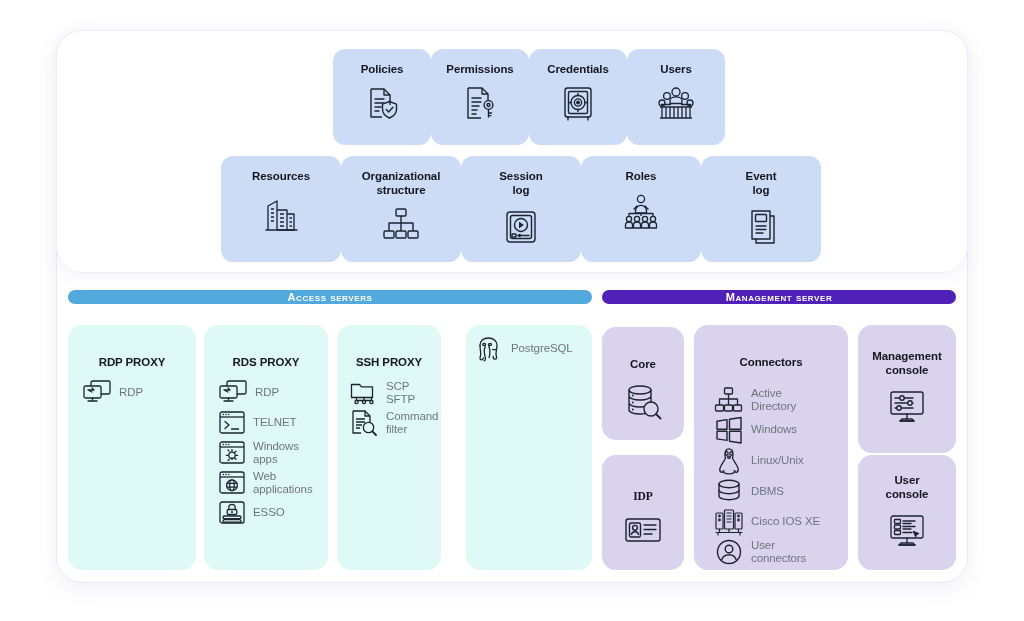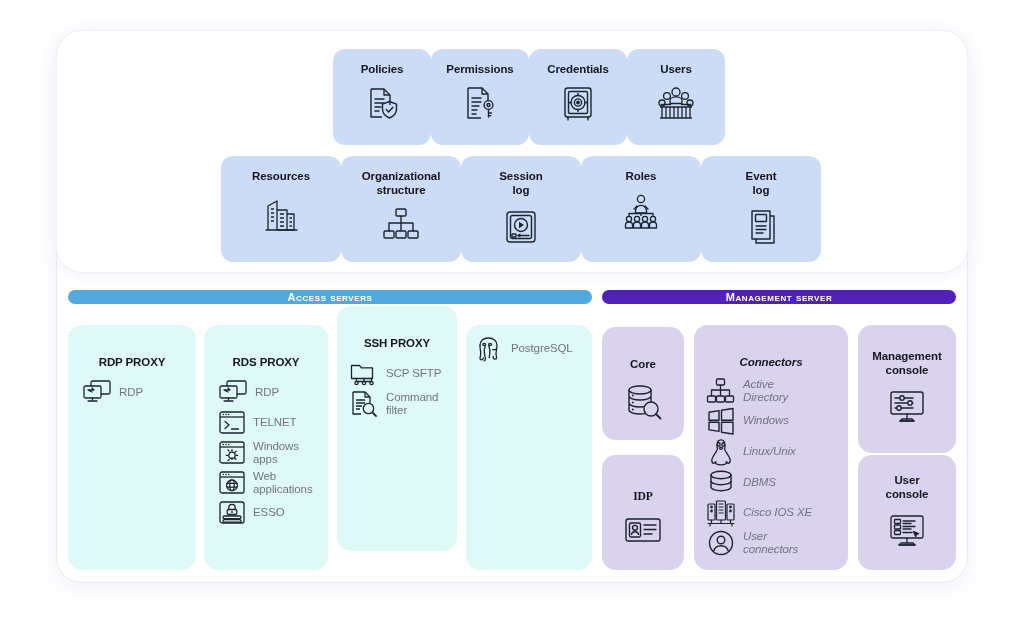--- a/index.html
+++ b/index.html
@@ -379,21 +379,21 @@
           <circle cx="14" cy="12" r="1" fill="#1d2330" stroke="none"></circle>
           <rect x="5" y="16" width="18" height="2.6" rx="1.3"></rect>
           <rect x="5" y="19.6" width="18" height="2.6" rx="1.3"></rect>
         </svg>
       </span>
       <span class="item-label">ESSO</span>
     </div>
   </div>
 </div>
 
-<div class="panel mint" style="left:337px; top:306px; width:120px; height:245px;">
+<div class="panel mint" style="left:337px; top:325px; width:104px; height:245px;">
   <div class="panel-title pad">SSH PROXY</div>
   <div class="item-list" style="padding-left:12px;">
 
 
     <div class="item">
       <span class="item-ico">
         <svg width="30" height="26" viewBox="0 0 30 26" fill="none" stroke="#1d2330" stroke-width="1.3">
           <path d="M2.5 17.5V4.5h8l2 2.4h11v10.6z" stroke-linejoin="round"></path>
           <path d="M15 20.5H7.5v-3M15 20.5h7.5v-3M15 17.5v3" stroke-linecap="round"></path>
           <circle cx="7.5" cy="22" r="1.6"></circle>
@@ -464,23 +464,23 @@
     <svg width="40" height="30" viewBox="0 0 40 30" fill="none" stroke="#1d2330" stroke-width="1.4">
       <rect x="3" y="4" width="34" height="22" rx="2.2"></rect>
       <rect x="6.5" y="8" width="11" height="14" rx="1.4"></rect>
       <circle cx="12" cy="12.8" r="2.4"></circle>
       <path d="M8.5 20c0-1.9 1.6-3.2 3.5-3.2s3.5 1.3 3.5 3.2" stroke-linejoin="round"></path>
       <path d="M21 10h12M21 14.5h12M21 19h8" stroke-linecap="round"></path>
     </svg>
   </div>
 </div>
 
-<div class="panel lilac" style="left:694px; top:325px; width:154px; height:245px;font-style:italic;">
+<div class="panel lilac" style="left:694px; top:325px; width:154px; height:245px;">
   <div class="panel-title pad">Connectors</div>
-  <div class="item-list" style="padding-left:12px; margin-top:7px;">
+  <div class="item-list" style="padding-left:20px; margin-top:16px;">
 
     <div class="item">
       <span class="item-ico">
         <svg width="30" height="28" viewBox="0 0 30 28" fill="none" stroke="#1d2330" stroke-width="1.3">
           <rect x="10.5" y="2" width="8" height="6" rx="1"></rect>
           <rect x="1.5" y="19" width="8" height="6" rx="1"></rect>
           <rect x="10.5" y="19" width="8" height="6" rx="1"></rect>
           <rect x="19.5" y="19" width="8" height="6" rx="1"></rect>
           <path d="M14.5 8v5M5.5 19v-6h18v6M14.5 13v6" stroke-linejoin="round"></path>
         </svg>

